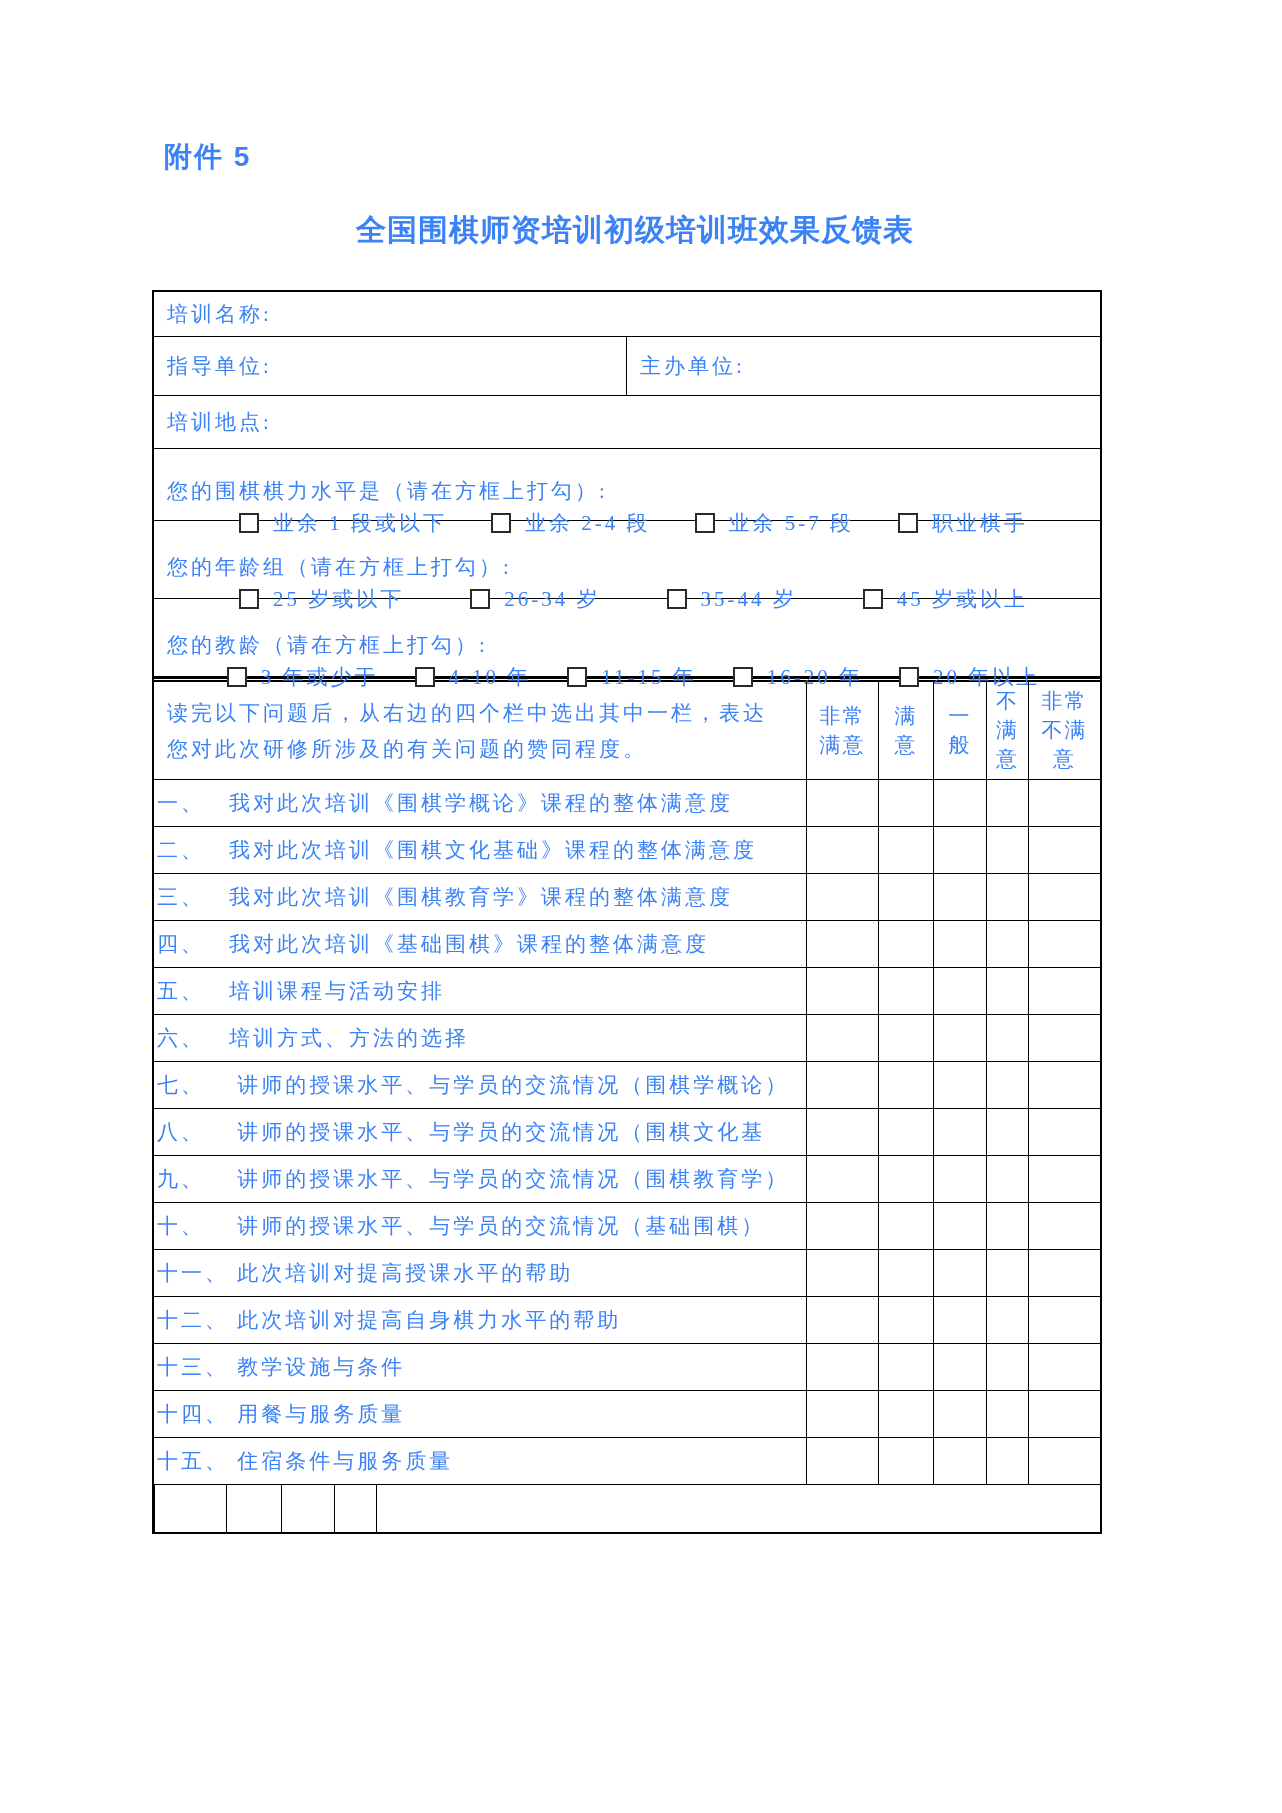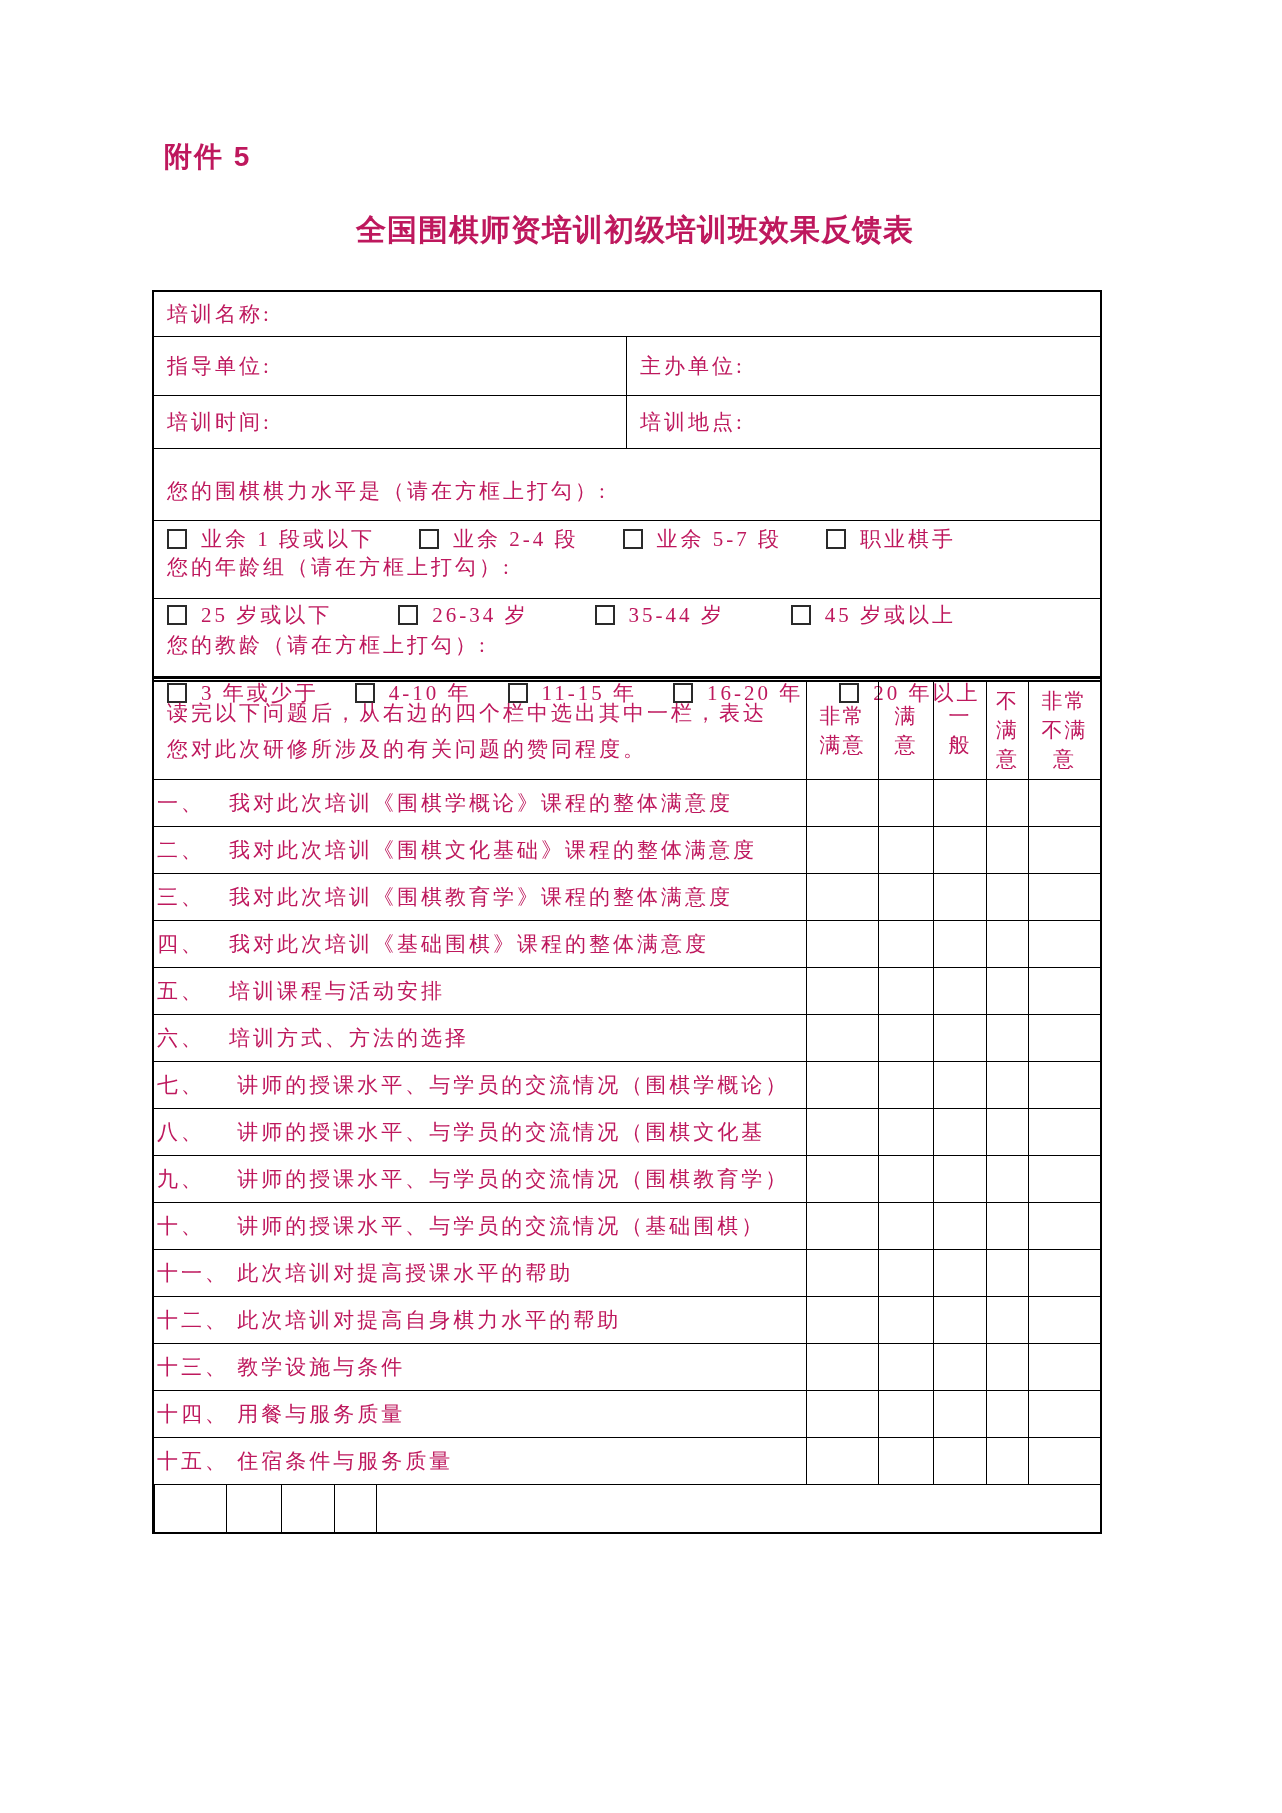--- a/index.html
+++ b/index.html
@@ -1,21 +1,21 @@
 <!DOCTYPE html>
 <html><head>
 <meta charset="utf-8">
 <style>
   html,body{margin:0;padding:0;background:#fff;}
   .page{
     position:relative;
     width:1282px;height:1813px;
     background:#ffffff;
     font-family:"Liberation Serif","DejaVu Serif",serif;
-    color:#be185d;
+    color:#3b82f6;
     overflow:hidden;
     border-radius:18px;
   }
   .attachment{
     position:absolute;left:164px;top:138px;
     font-family:"Liberation Sans","DejaVu Sans",sans-serif;
     font-weight:bold;font-size:28px;letter-spacing:2px;
   }
   .title{
     position:absolute;left:160px;top:210px;width:950px;
@@ -30,21 +30,21 @@
   .row{display:flex;box-sizing:border-box;border-bottom:1px solid #000;}
   .cell{display:flex;align-items:center;box-sizing:border-box;padding-left:13px;}
   .row1{height:45px}.row2{height:59px}.row3{height:58px}.row4{height:53px}
   .full{width:956px}
   .half{width:473px;border-right:1px solid #000}
   .half:last-child{border-right:none}
   
   .cb-row{display:block;box-sizing:border-box;border-bottom:1px solid #000;padding:5px 0 0 13px;}
   .cb0{height:72px}.cb1{height:78px;padding-top:9px}.cb2{height:78px;padding-top:9px}
   .cb-q{line-height:34px;white-space:pre;margin-top:20px;}
-  .cb-opts{display:flex;align-items:center;line-height:30px;margin-top:16px;}
+  .cb-opts{display:flex;align-items:center;line-height:30px;margin-top:0;justify-content:center;}
   .opt{display:inline-flex;align-items:center;white-space:pre;}
   [data-cb-section="0"] .opt{margin-right:44px}
   [data-cb-section="1"] .opt{margin-right:66px}
   [data-cb-section="2"] .opt{margin-right:36px}
   .opt:last-child{margin-right:0}
   .box{
     display:inline-block;width:16px;height:16px;flex:none;
     border:2px solid #2a2a2a;margin-right:14px;background:#fff;
   }
   
@@ -90,23 +90,20 @@
       <div class="cell half">
         <span>指导单位:</span>
       </div>
       <div class="cell half">
         <span>主办单位:</span>
       </div>
     </div>
 
 
     <div class="row row4">
-      <div class="cell half">
-        <span>培训时间:</span>
-      </div>
       <div class="cell half">
         <span>培训地点:</span>
       </div>
     </div>
 
     <div class="cb-row cb0" data-cb-section="0">
       <div class="cb-q">您的围棋棋力水平是（请在方框上打勾）:</div>
       <div class="cb-opts">
           <span class="opt"><span class="box"></span><span>业余 1 段或以下</span></span>
           <span class="opt"><span class="box"></span><span>业余 2-4 段</span></span>

